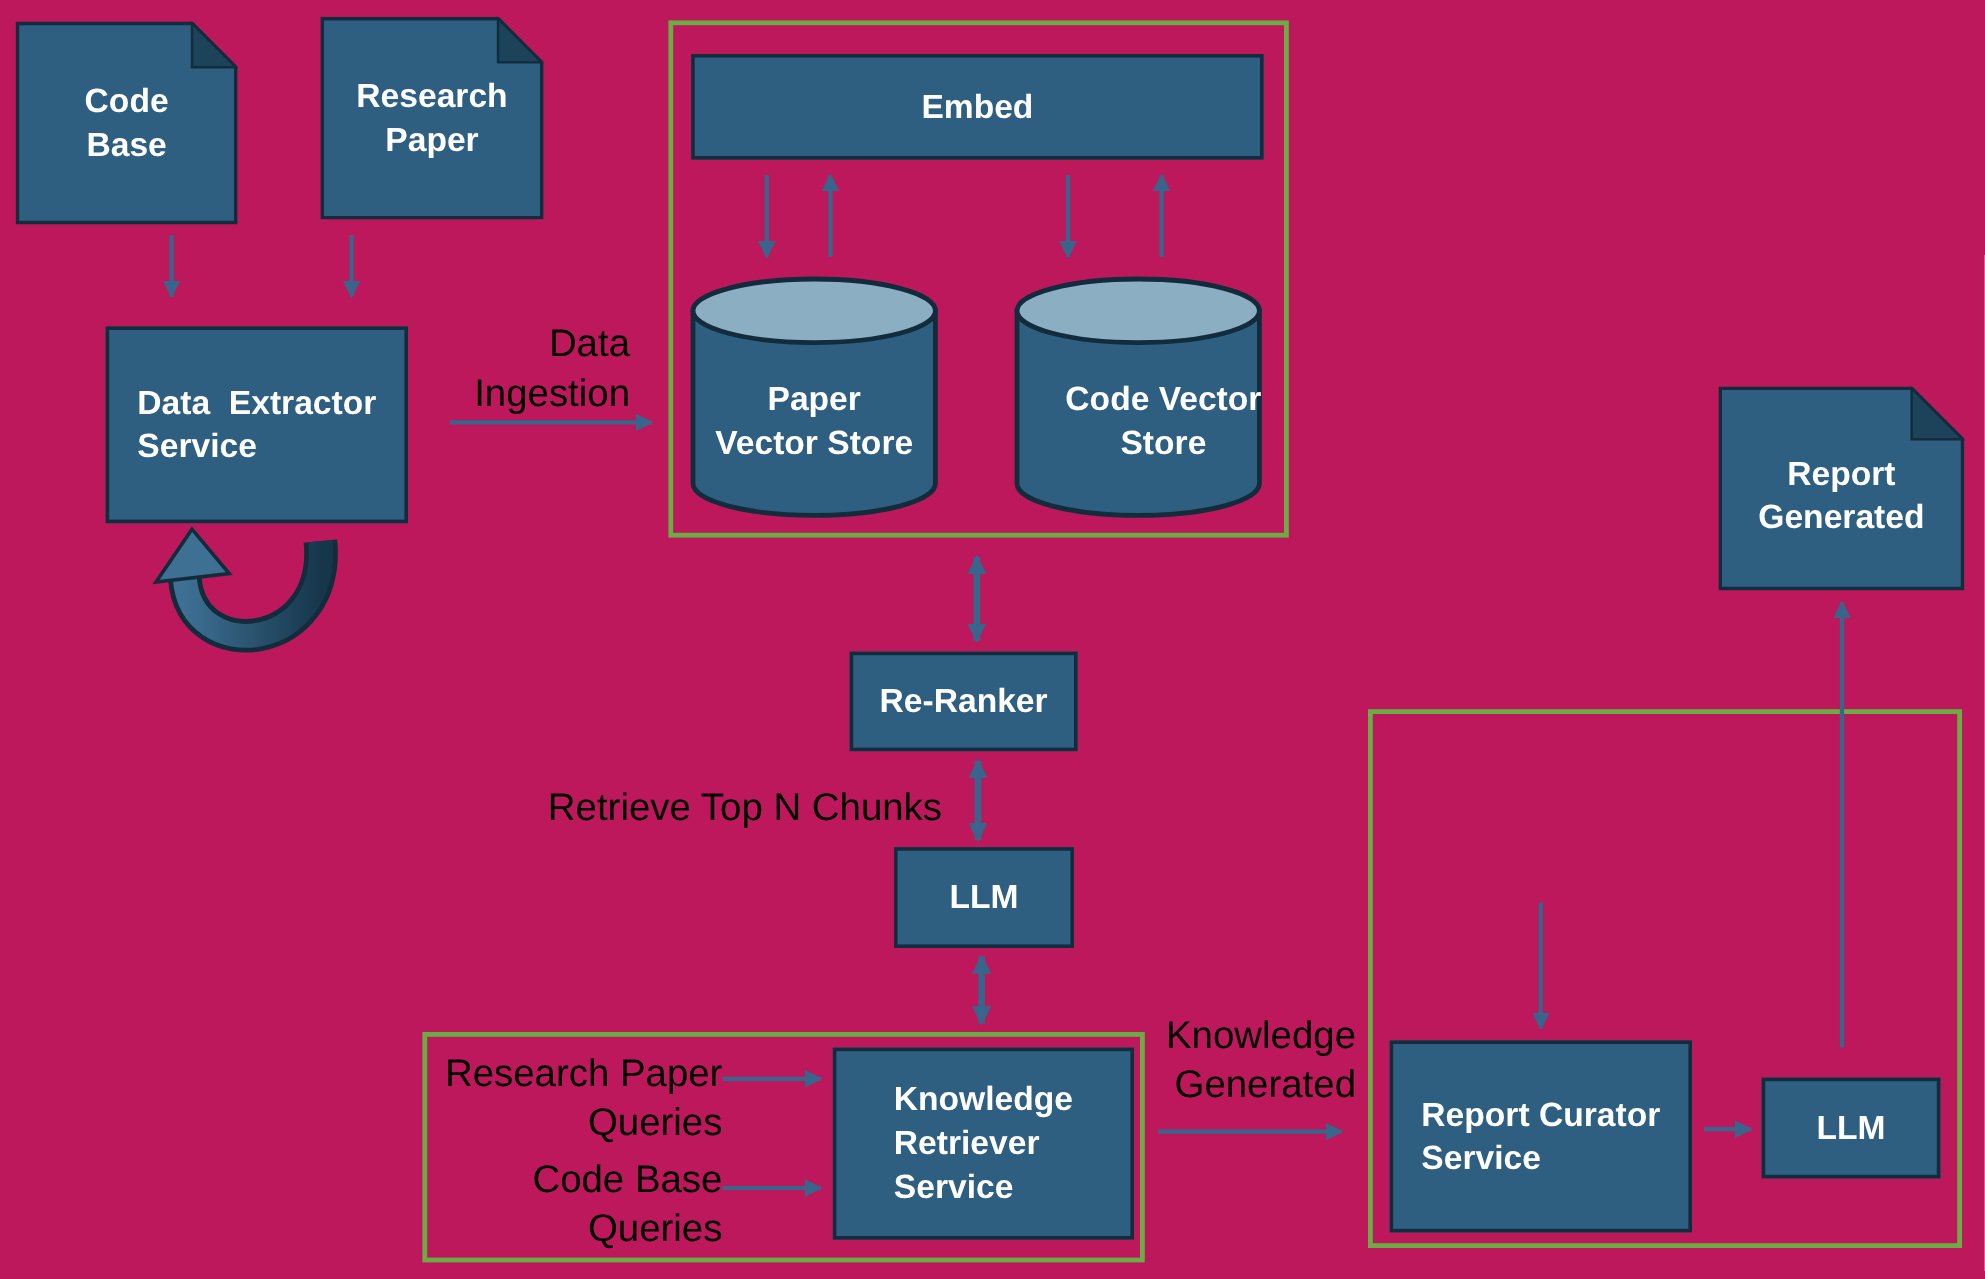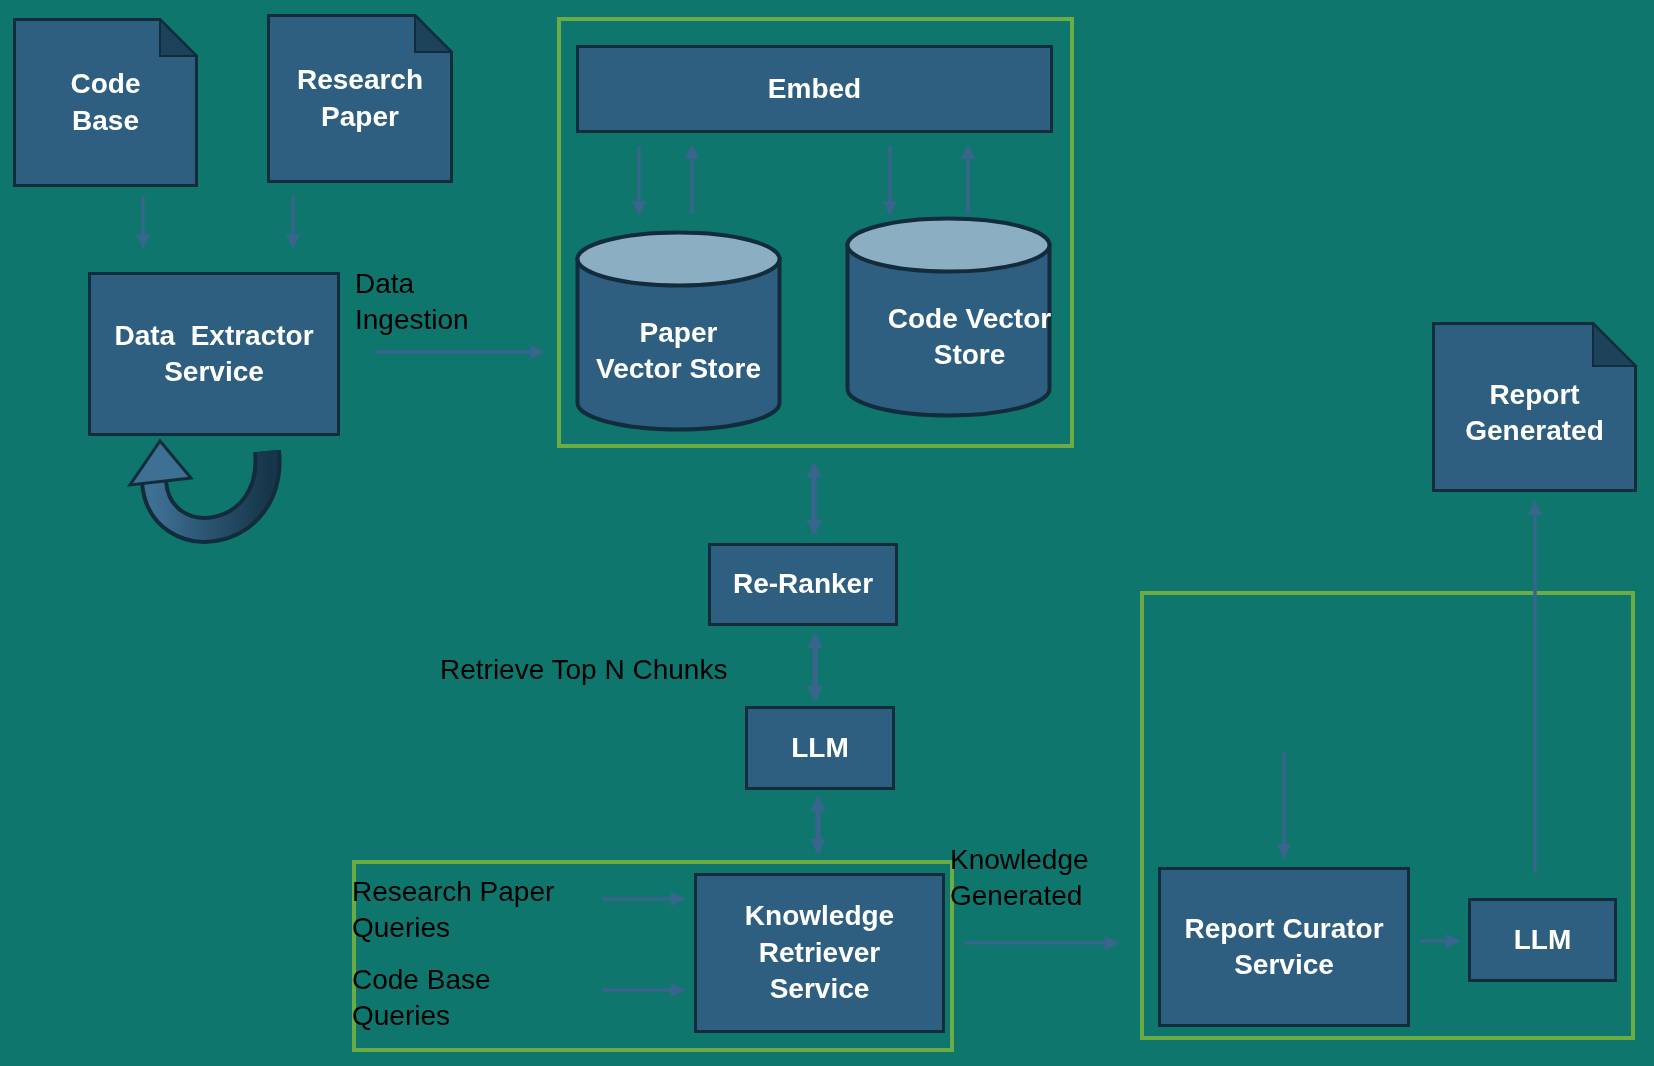--- a/index.html
+++ b/index.html
@@ -1,42 +1,42 @@
 <!DOCTYPE html>
 <html><head>
 <meta charset="utf-8">
 <style>
   html,body { margin:0; padding:0; background:#ffffff; }
   .canvas {
     position:relative; width:1654px; height:1066px; overflow:hidden;
-    background:#0f766e; font-family:"Liberation Sans", sans-serif;
+    background:#be185d; font-family:"Liberation Sans", sans-serif;
   }
   .group {
     position:absolute; border:4px solid #6CAC44; background:transparent;
     box-sizing:border-box; z-index:1;
   }
   svg.overlay { position:absolute; left:0; top:0; z-index:2; pointer-events:none; }
   .node {
     position:absolute; background:#2E5F80; border:3px solid #122C3C;
     color:#ffffff; font-weight:bold; font-size:28px; line-height:1.3;
-    display:flex; align-items:center; justify-content:center; text-align:center;
+    display:flex; align-items:center; justify-content:center; 
     white-space:pre-line; box-sizing:border-box; z-index:3;
   }
   .shape { position:absolute; z-index:3; }
   .shape svg { display:block; }
   .shape-label {
     position:absolute; left:0; top:0; width:100%; height:100%;
     display:flex; align-items:center; justify-content:center; text-align:center;
     color:#ffffff; font-weight:bold; font-size:28px; line-height:1.3;
     white-space:pre-line;
   }
   .cyl-label { padding-top:42px; box-sizing:border-box; }
   .blabel {
-    position:absolute; color:#000000; font-size:28px; line-height:1.28;
-    text-align:left; white-space:pre-line; z-index:3;
+    position:absolute; color:#000000; font-size:32px; line-height:1.28;
+    text-align:right; white-space:pre-line; z-index:3;
   }
 </style>
 </head>
 <body>
 
 <div class="canvas">
 
   <div class="group" style="left:557px;top:17px;width:517px;height:431px"></div>
   <div class="group" style="left:352px;top:860px;width:602px;height:192px"></div>
   <div class="group" style="left:1140px;top:591px;width:495px;height:449px"></div>
@@ -111,21 +111,21 @@
 
   <div class="shape" style="left:575px;top:228px;width:207px;height:204px">
     <svg width="207" height="204" viewBox="0 0 207 204">
       <path d="M2.5,31 L2.5,175 A101,26.5 0 0 0 204.5,175 L204.5,31 Z" fill="#2E5F80" stroke="#122C3C" stroke-width="4"></path>
       <ellipse cx="103.5" cy="31" rx="101" ry="26.5" fill="#8CAEC3" stroke="#122C3C" stroke-width="4"></ellipse>
     </svg>
     <div class="shape-label cyl-label">Paper
 Vector Store</div>
   </div>
 
-  <div class="shape" style="left:845px;top:214px;width:249px;height:204px">
+  <div class="shape" style="left:845px;top:228px;width:249px;height:204px">
     <svg width="207" height="204" viewBox="0 0 207 204">
       <path d="M2.5,31 L2.5,175 A101,26.5 0 0 0 204.5,175 L204.5,31 Z" fill="#2E5F80" stroke="#122C3C" stroke-width="4"></path>
       <ellipse cx="103.5" cy="31" rx="101" ry="26.5" fill="#8CAEC3" stroke="#122C3C" stroke-width="4"></ellipse>
     </svg>
     <div class="shape-label cyl-label">Code Vector
 Store</div>
   </div>
 
   <div class="node" style="left:88px;top:272px;width:252px;height:164px">Data&nbsp; Extractor
 Service</div>

